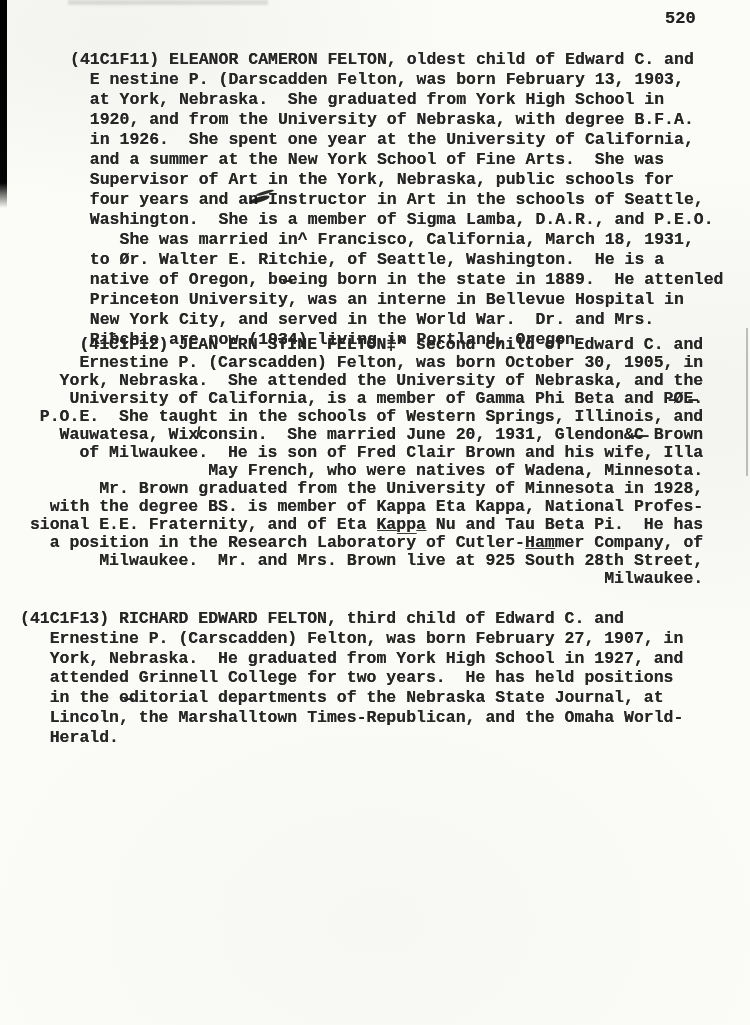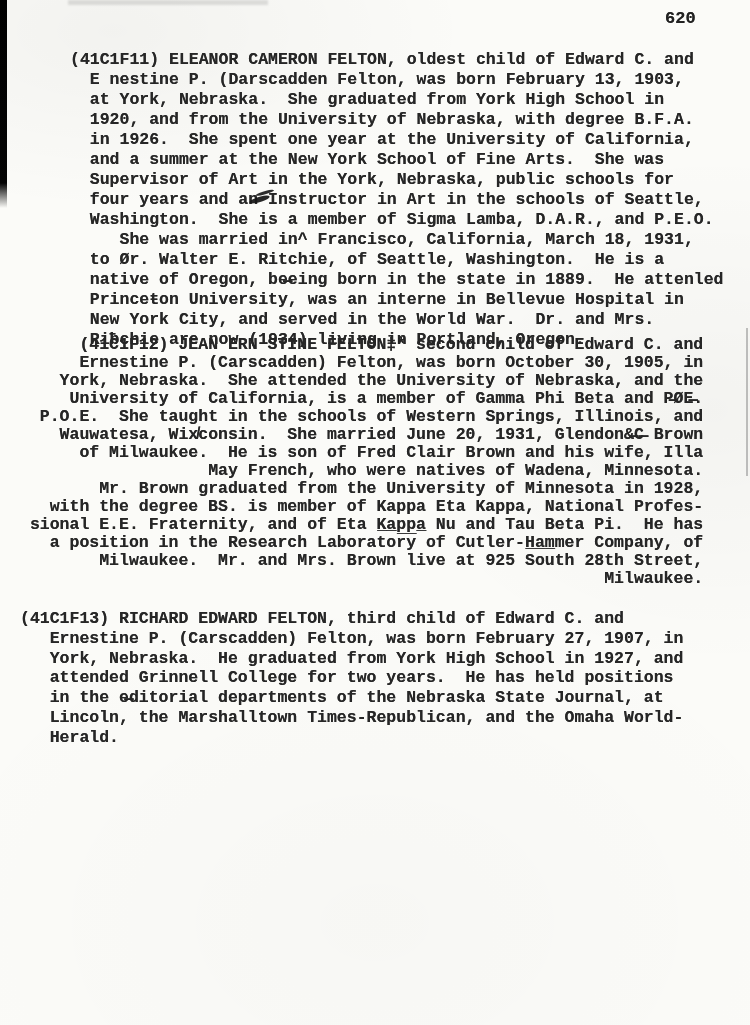--- a/index.html
+++ b/index.html
@@ -56,21 +56,21 @@
   }
 </style>
 </head>
 <body>
 
 <div class="paper">
   <div class="edge-bar-left"></div>
   <div class="edge-streak-top"></div>
   <div class="edge-line-right"></div>
 
-  <div class="page-number">620</div>
+  <div class="page-number">520</div>
 
   <div class="typed para1">(41C1F11) ELEANOR CAMERON FELTON, oldest child of Edward C. and
   E nestine P. (Darscadden Felton, was born February 13, 1903,
   at York, Nebraska.  She graduated from York High School in
   1920, and from the University of Nebraska, with degree B.F.A.
   in 1926.  She spent one year at the University of California,
   and a summer at the New York School of Fine Arts.  She was
   Supervisor of Art in the York, Nebraska, public schools for
   four years and an Instructor in Art in the schools of Seattle,
   Washington.  She is a member of Sigma Lamba, D.A.R., and P.E.O.

